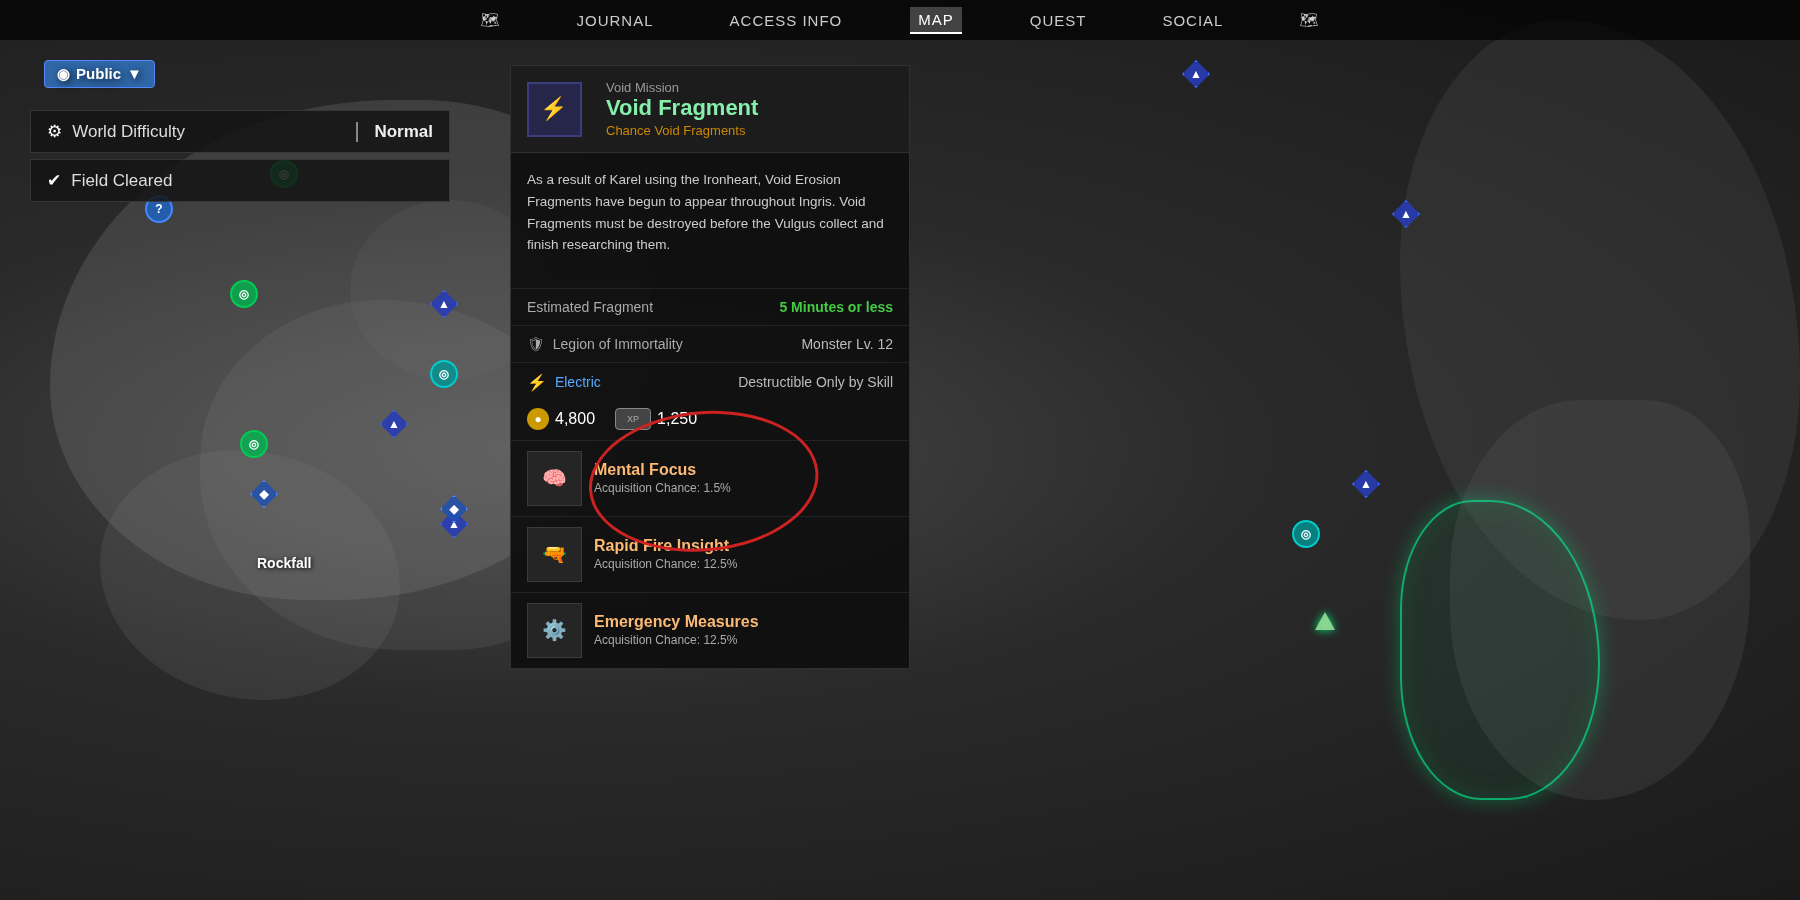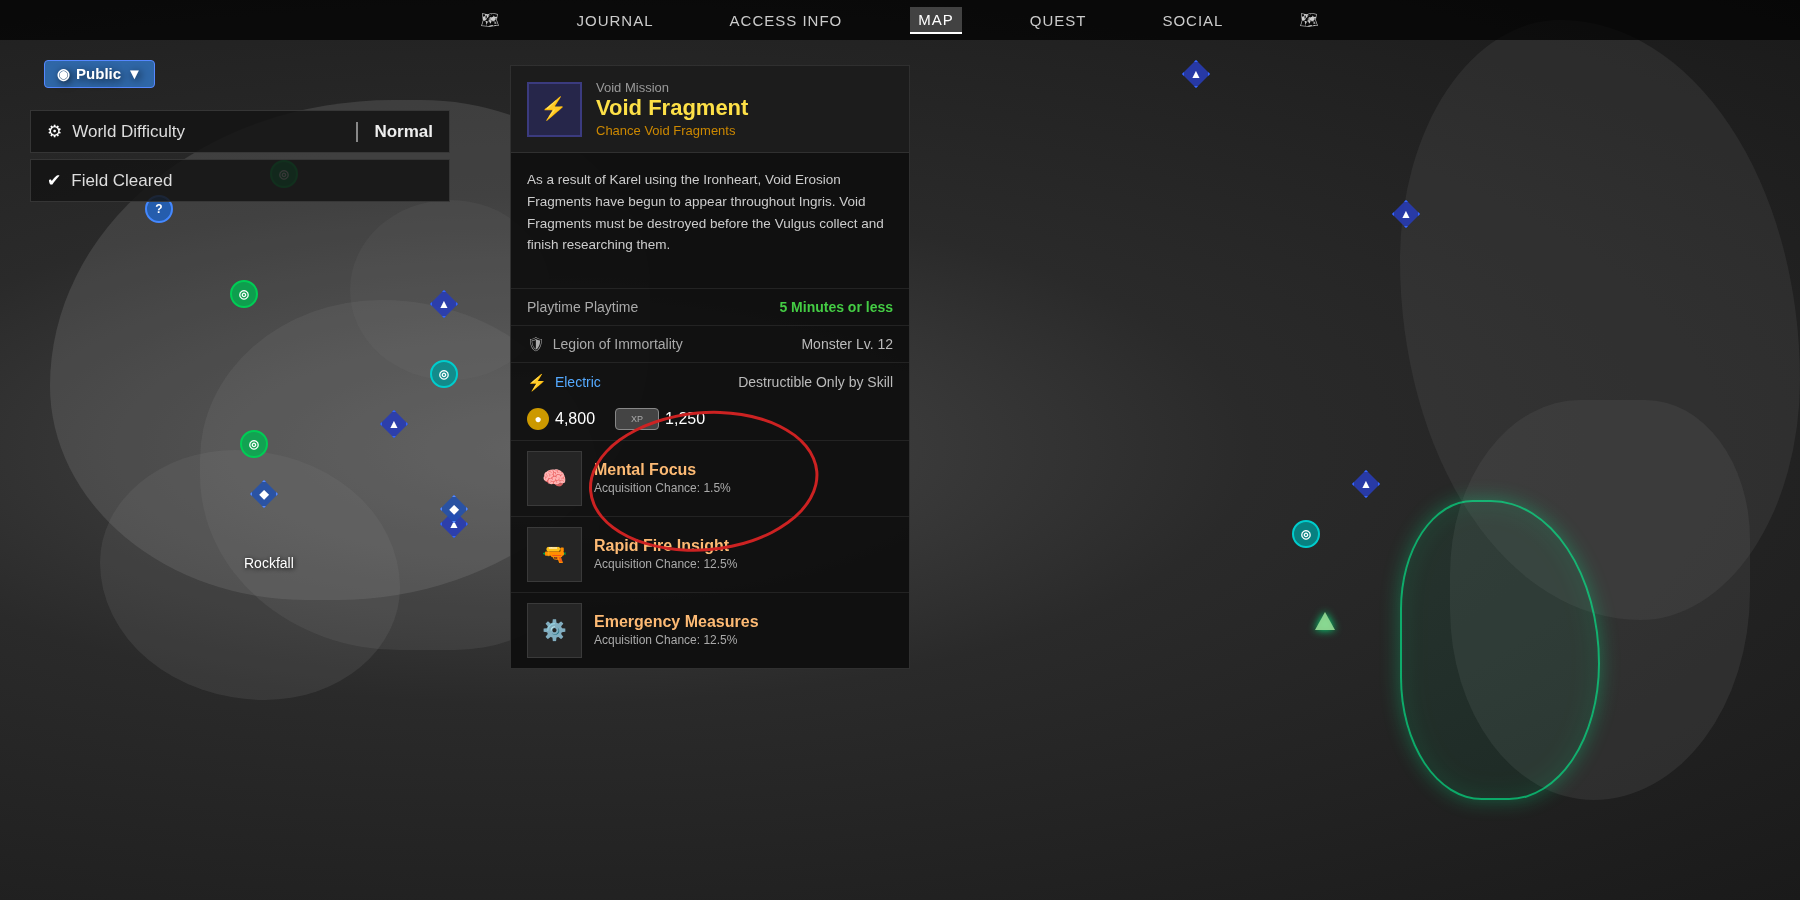--- a/index.html
+++ b/index.html
@@ -158,42 +158,42 @@
       background: rgba(15,15,15,0.95);
       border: 1px solid rgba(80,80,80,0.5);
       z-index: 20;
       color: white;
     }
     .mission-header {
       background: rgba(30,30,30,0.95);
       padding: 14px 16px;
       display: flex;
       align-items: center;
-      gap: 14px;
+      gap: 24px;
       border-bottom: 1px solid rgba(80,80,80,0.4);
     }
     .mission-icon-box {
       width: 55px;
       height: 55px;
       background: rgba(40,40,80,0.9);
       border: 2px solid rgba(80,80,180,0.5);
       display: flex;
       align-items: center;
       justify-content: center;
       font-size: 24px;
       flex-shrink: 0;
       position: relative;
     }
     .mission-icon-box::before {
       content: '⚡';
       color: #6699ff;
       font-size: 22px;
     }
     .mission-type { color: #999; font-size: 13px; }
-    .mission-name { color: #fde047; font-size: 22px; font-weight: bold; line-height: 1.2; }
+    .mission-name { color: #86efac; font-size: 22px; font-weight: bold; line-height: 1.2; }
     .mission-objective { color: #cc8800; font-size: 13px; margin-top: 2px; }
 
     .mission-body { padding: 16px; }
     .mission-desc {
       color: #ccc;
       font-size: 13.5px;
       line-height: 1.6;
       margin-bottom: 16px;
     }
 
@@ -228,21 +228,21 @@
     }
 
     .reward-currency {
       display: flex;
       align-items: center;
       gap: 20px;
       padding: 6px 16px 10px;
     }
     .currency-item { display: flex; align-items: center; gap: 6px; font-size: 16px; color: white; }
     .coin-icon { width: 22px; height: 22px; border-radius: 50%; background: #cc9900; display: flex; align-items: center; justify-content: center; font-size: 12px; }
-    .xp-icon { width: 44px; height: 22px; background: #444; border: 1px solid #888; border-radius: 4px; display: flex; align-items: center; justify-content: center; font-size: 9px; color: #aaa; }
+    .xp-icon { width: 36px; height: 22px; background: #444; border: 1px solid #888; border-radius: 4px; display: flex; align-items: center; justify-content: center; font-size: 9px; color: #aaa; }
 
     .reward-item {
       display: flex;
       align-items: center;
       gap: 12px;
       padding: 10px 16px;
       border-top: 1px solid rgba(80,80,80,0.3);
       position: relative;
     }
     .reward-item.highlighted {
@@ -324,21 +324,21 @@
   <div class="map-icon map-icon-diamond" style="top:495px; left:440px;">◆</div>
   <div class="map-icon map-icon-green" style="top:430px; left:240px;">◎</div>
 
   <div class="map-icon map-icon-nav" style="top:60px; right:590px;">▲</div>
   <div class="map-icon map-icon-nav" style="top:200px; right:380px;">▲</div>
   <div class="map-icon map-icon-teal" style="top:520px; right:480px;">◎</div>
   <div class="map-icon map-icon-nav" style="top:470px; right:420px;">▲</div>
 
   <div class="cursor-arrow" style="bottom: 270px; right: 465px;"></div>
 
-  <div class="map-label" style="top:555px; left:244px;">Rockfall</div>
+  <div class="map-label" style="top:555px; left:257px;font-weight:bold;">Rockfall</div>
 </div>
 
 <nav class="top-nav">
   <div class="nav-item">
     <span>🗺</span>
   </div>
   <div class="nav-item">Journal</div>
   <div class="nav-item">Access Info</div>
   <div class="nav-item active">Map</div>
   <div class="nav-item">Quest</div>
@@ -377,21 +377,21 @@
       <div class="mission-name">Void Fragment</div>
       <div class="mission-objective">Chance Void Fragments</div>
     </div>
   </div>
 
   <div class="mission-body">
     <div class="mission-desc">As a result of Karel using the Ironheart, Void Erosion Fragments have begun to appear throughout Ingris. Void Fragments must be destroyed before the Vulgus collect and finish researching them.</div>
   </div>
 
   <div class="mission-row">
-    <span class="mission-row-label">Playtime Playtime</span>
+    <span class="mission-row-label">Estimated Fragment</span>
     <span class="mission-row-value">5 Minutes or less</span>
   </div>
 
   <div class="mission-row-info">
     <div class="mission-row-left">
       <span>🛡</span>
       <span>Legion of Immortality</span>
     </div>
     <span class="mission-row-right">Monster Lv. 12</span>
   </div>

